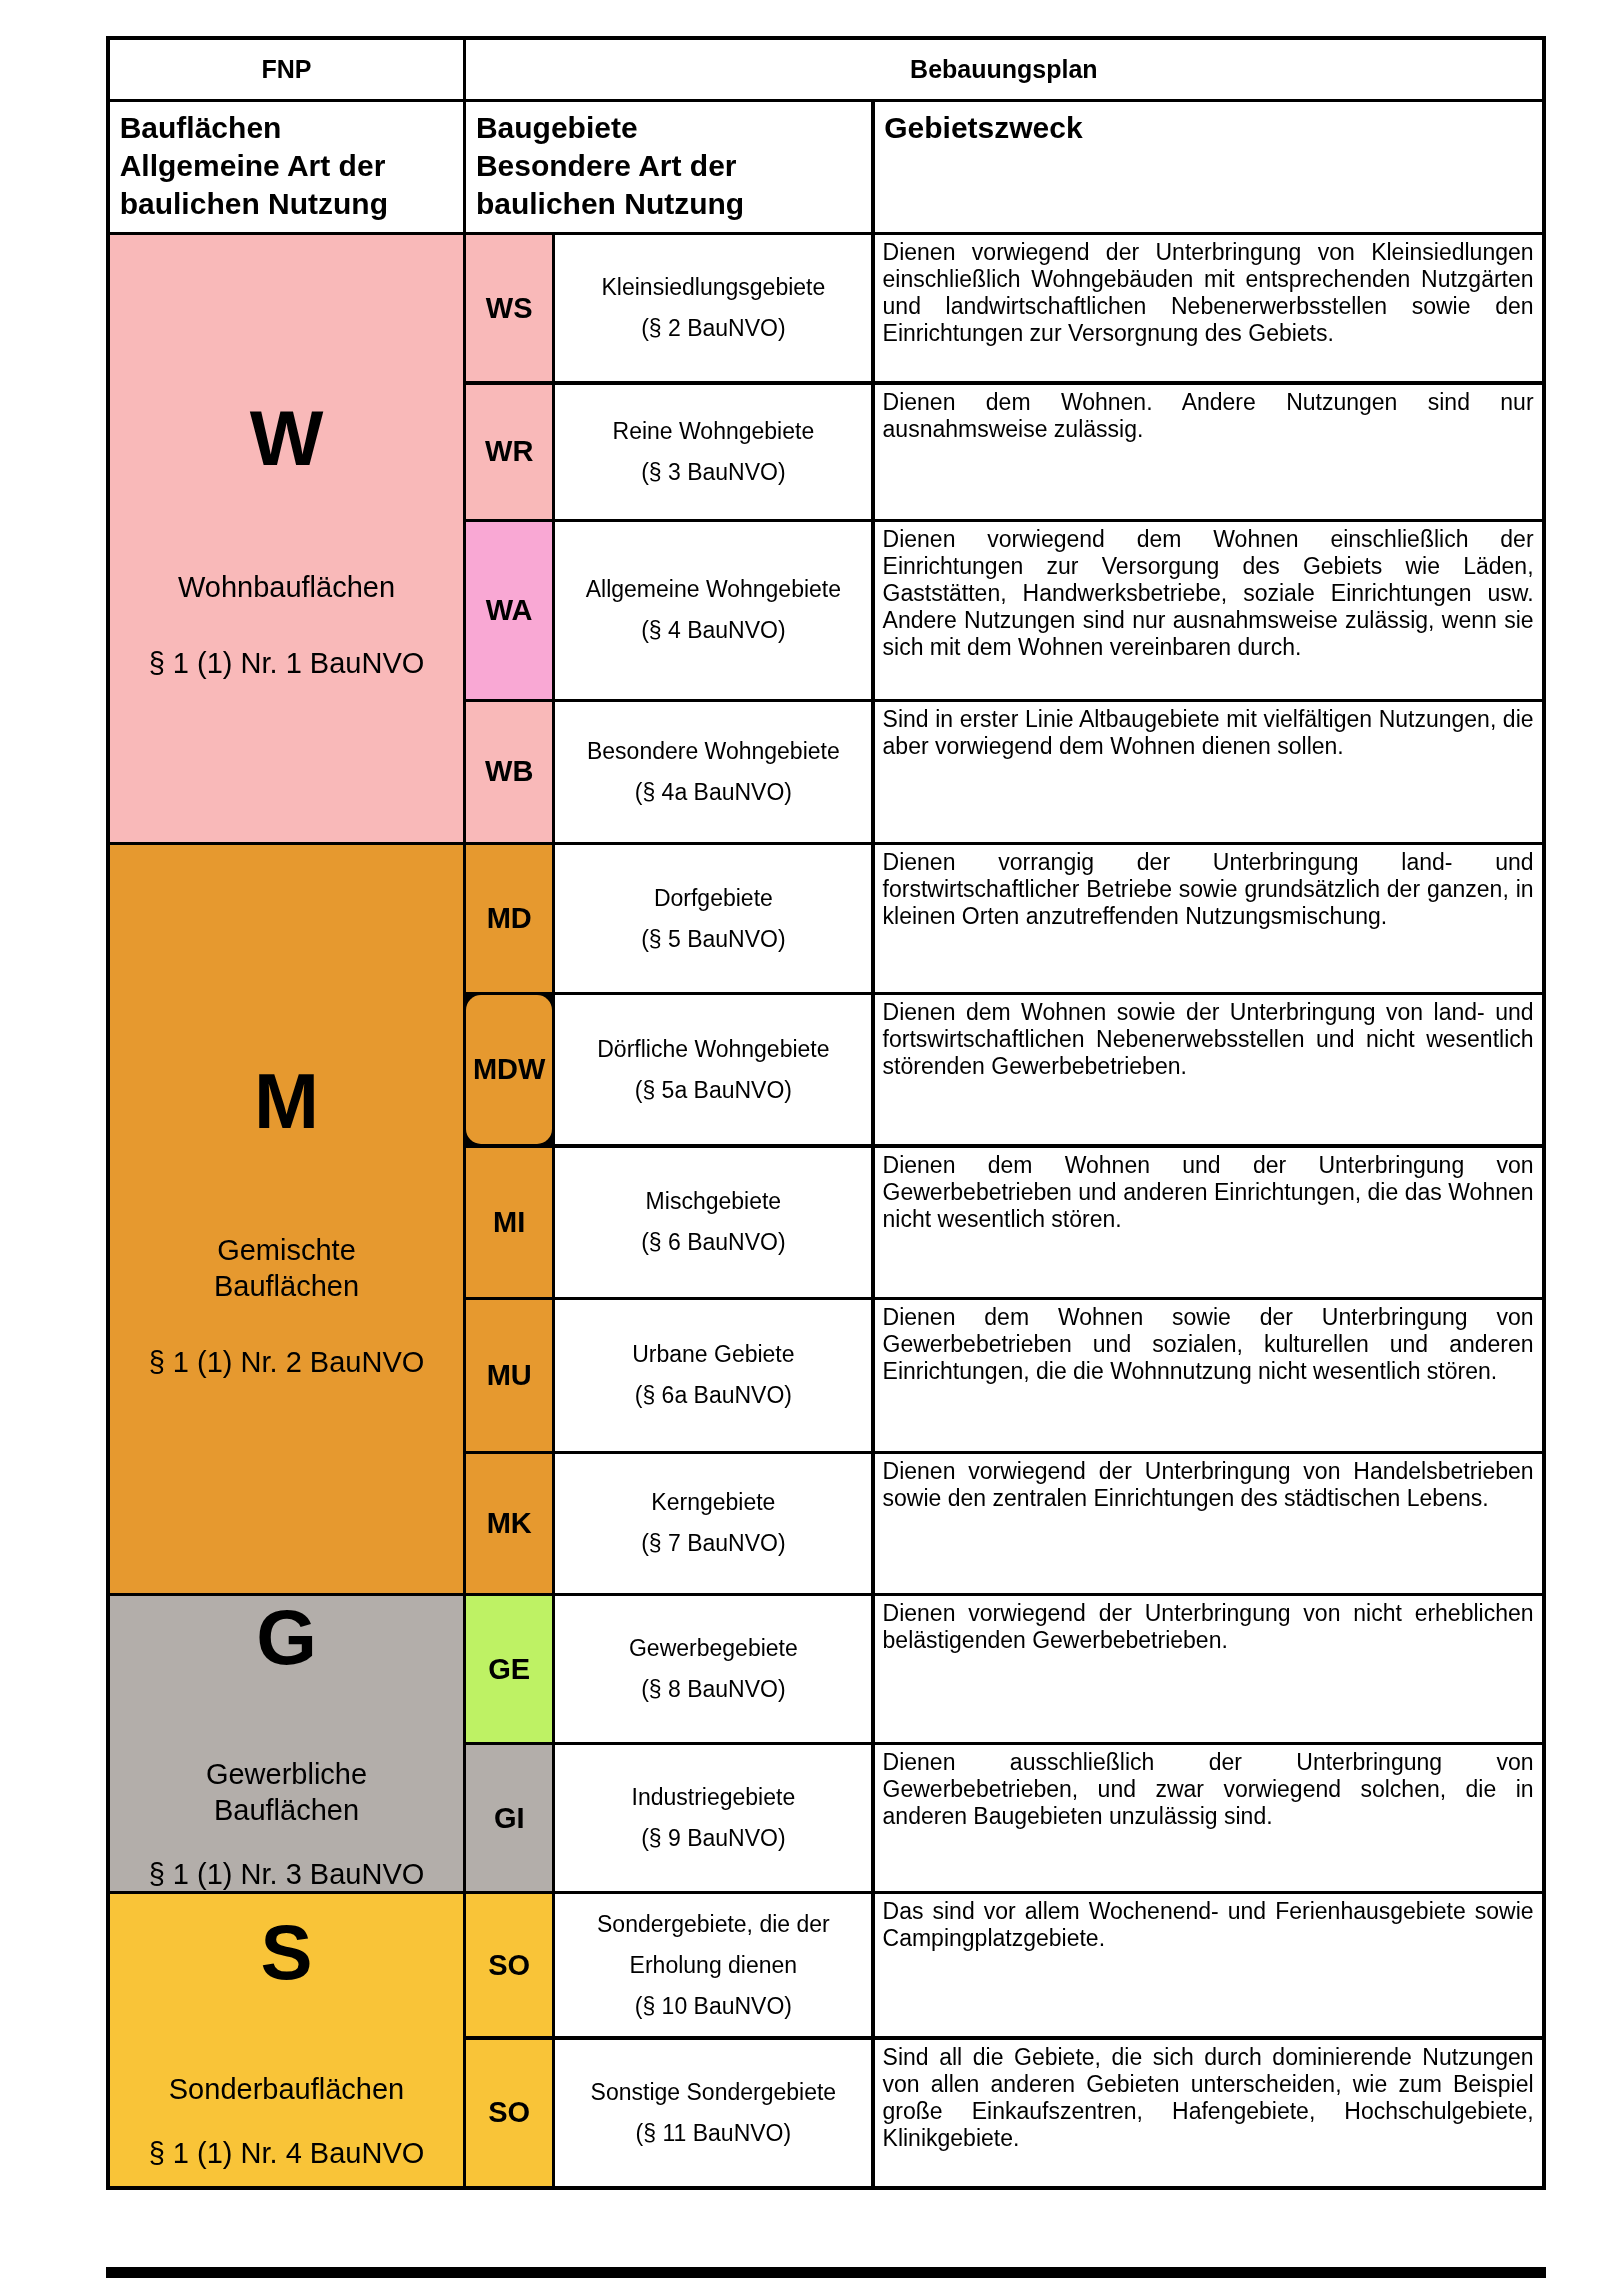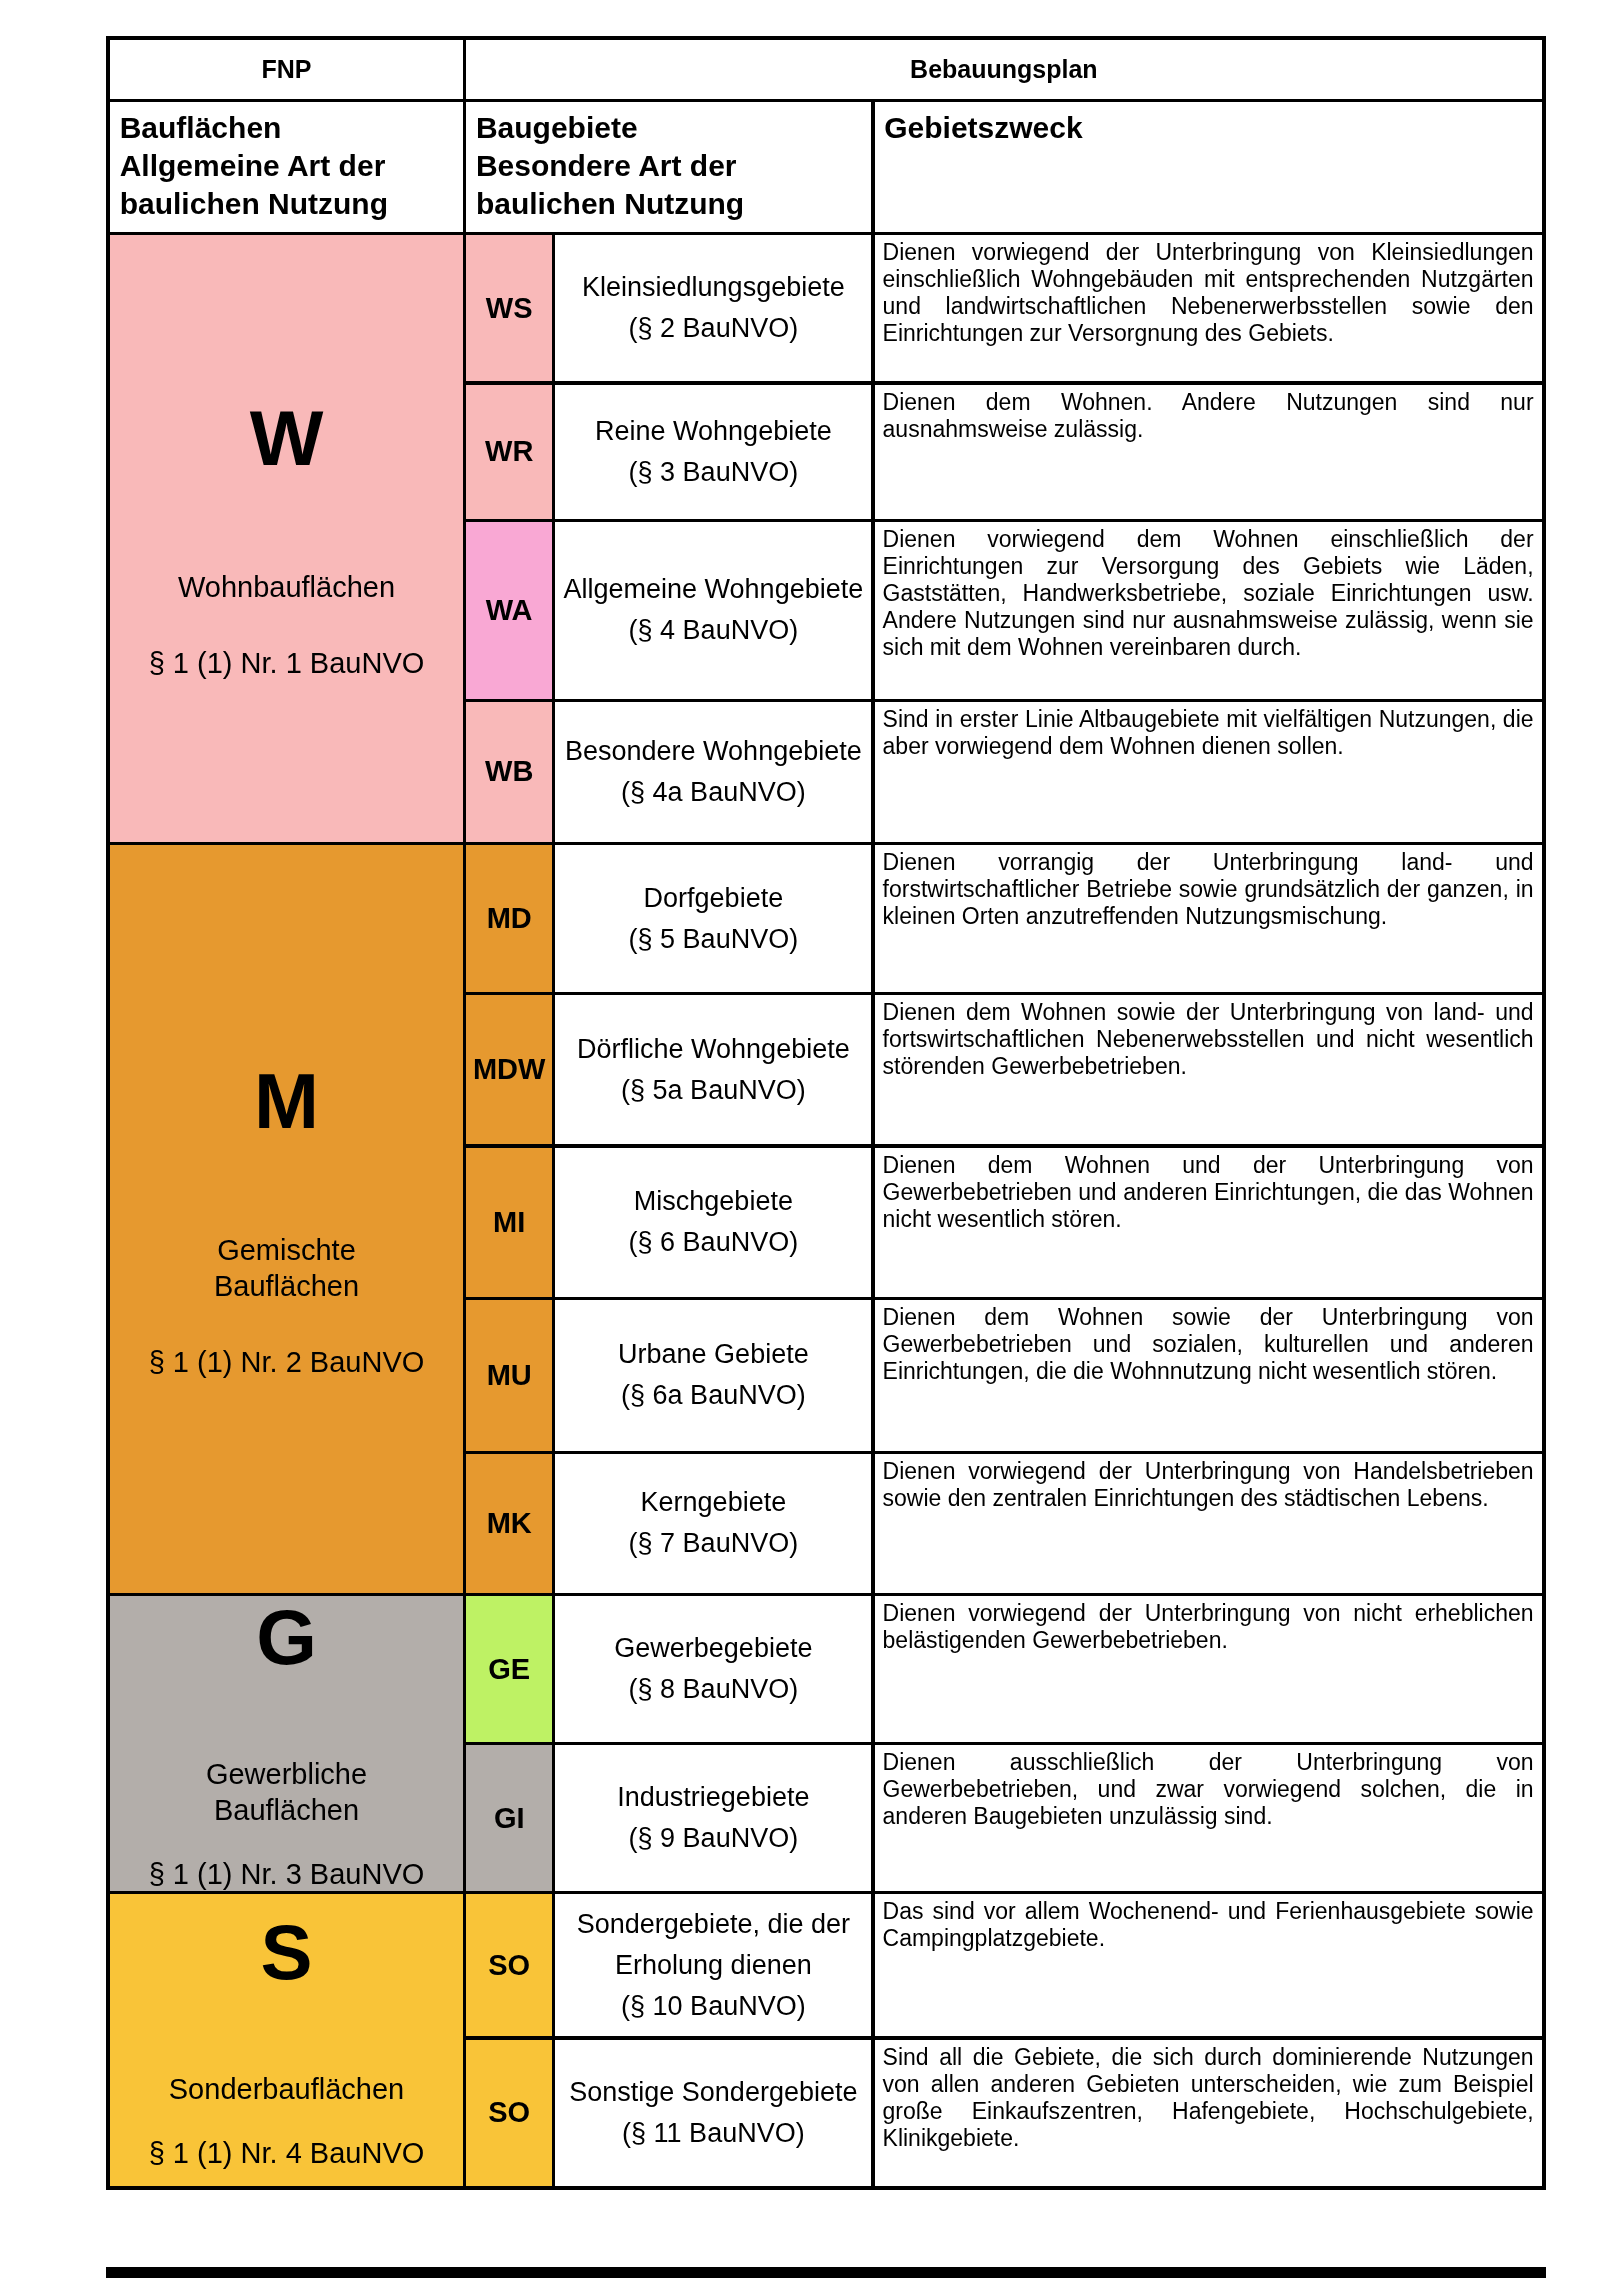--- a/index.html
+++ b/index.html
@@ -32,21 +32,21 @@
   .group--tight { gap:32px; }
   .group-letter { font-size:78px; font-weight:bold; line-height:1; }
   .group-name { font-size:29px; line-height:36px; white-space:pre-line;margin-top:48px; }
   .group-ref { font-size:29px; line-height:29px; }
   .code {
     display:flex; align-items:center; justify-content:center;
     font-weight:bold; font-size:29px;
   }
   .bname {
     display:flex; flex-direction:column; align-items:center; justify-content:center;
-    text-align:center; font-size:27px; line-height:41px; padding:0 6.5px;
+    text-align:center; font-size:23px; line-height:41px; padding:0 6.5px;
   }
   .zweck {
     padding:4px 8px 0 8px; font-size:23px; line-height:27px;
     text-align:justify;
   }
   .bottom-rule {
     position:absolute; left:106px; top:2267px; width:1440px; height:10.5px; background:#000;
   }
 </style>
 </head>
@@ -111,21 +111,21 @@
       <div class="group-ref">§ 1 (1) Nr. 2 BauNVO</div>
     </div>
 
     <div class="cell code" style="grid-area: 7 / 2; background-color: rgb(230, 153, 47);">MD</div>
     <div class="cell bname" style="grid-row:7;grid-column:3">
       <div>Dorfgebiete</div>
       <div>(§ 5 BauNVO)</div>
     </div>
     <div class="cell zweck" style="grid-row:7;grid-column:4">Dienen vorrangig der Unterbringung land- und forstwirtschaftlicher Betriebe sowie grundsätzlich der ganzen, in kleinen Orten anzutreffenden Nutzungsmischung.</div>
 
-    <div class="cell code" style="grid-area: 8 / 2; background-color: rgb(230, 153, 47);">MDW</div>
+    <div class="cell code" style="grid-area: 8 / 2; background-color: rgb(230, 153, 47); border-radius: 15px;">MDW</div>
     <div class="cell bname" style="grid-row:8;grid-column:3">
       <div>Dörfliche Wohngebiete</div>
       <div>(§ 5a BauNVO)</div>
     </div>
     <div class="cell zweck" style="grid-row:8;grid-column:4">Dienen dem Wohnen sowie der Unterbringung von land- und fortswirtschaftlichen Nebenerwebsstellen und nicht wesentlich störenden Gewerbebetrieben.</div>
 
     <div class="cell code" style="grid-area: 9 / 2; background-color: rgb(230, 153, 47);">MI</div>
     <div class="cell bname" style="grid-row:9;grid-column:3">
       <div>Mischgebiete</div>
       <div>(§ 6 BauNVO)</div>

